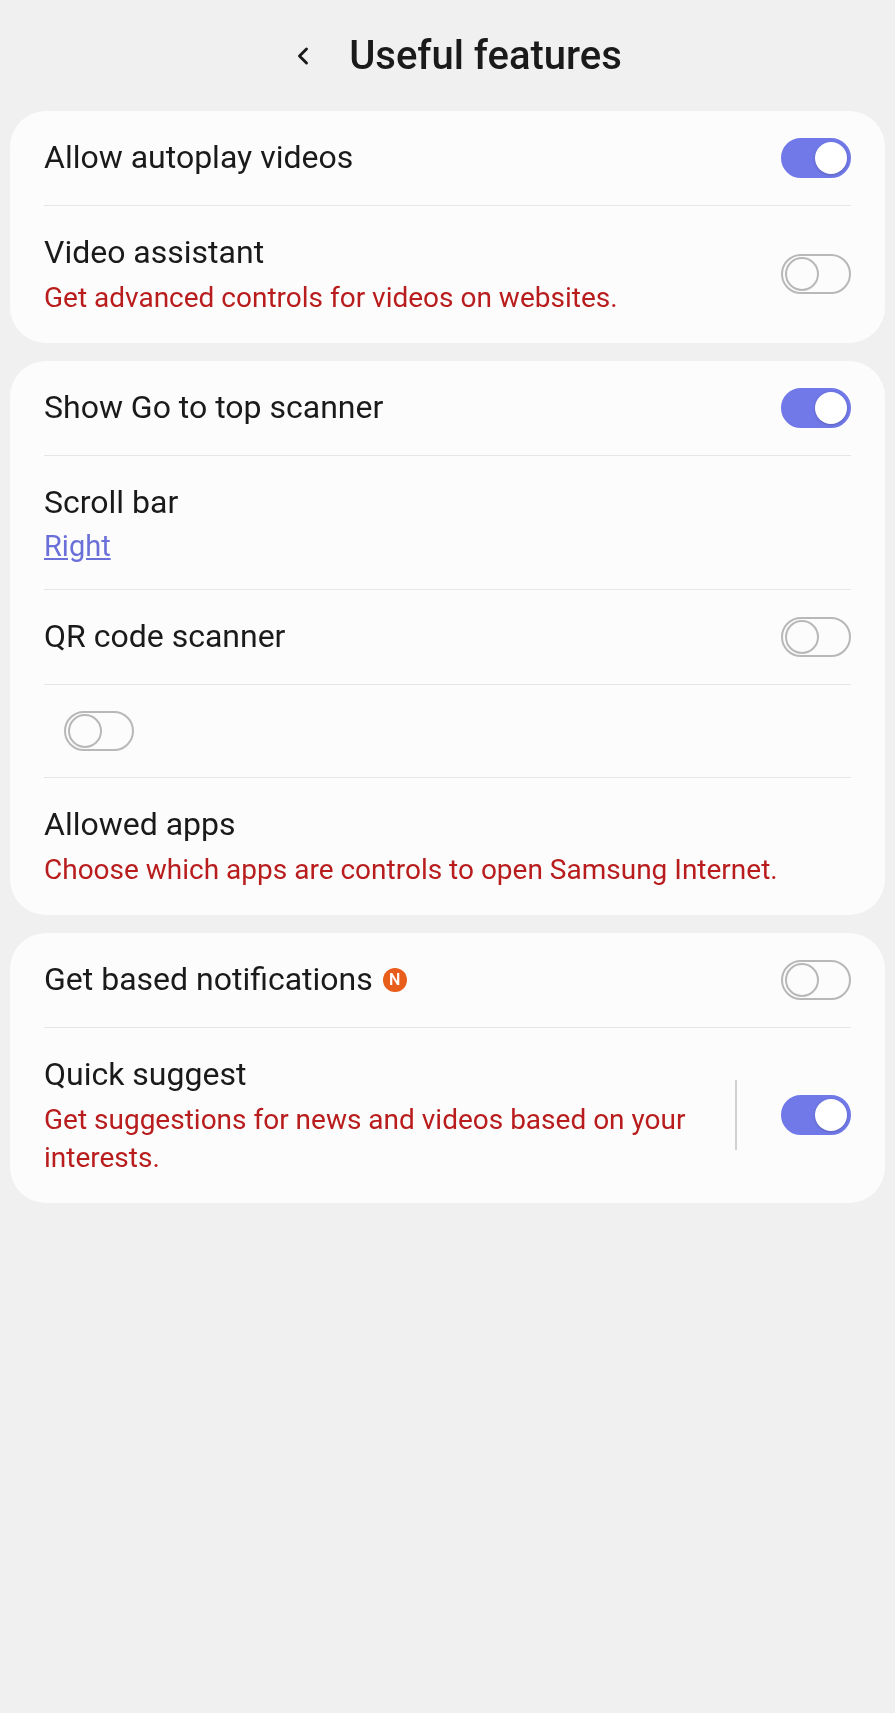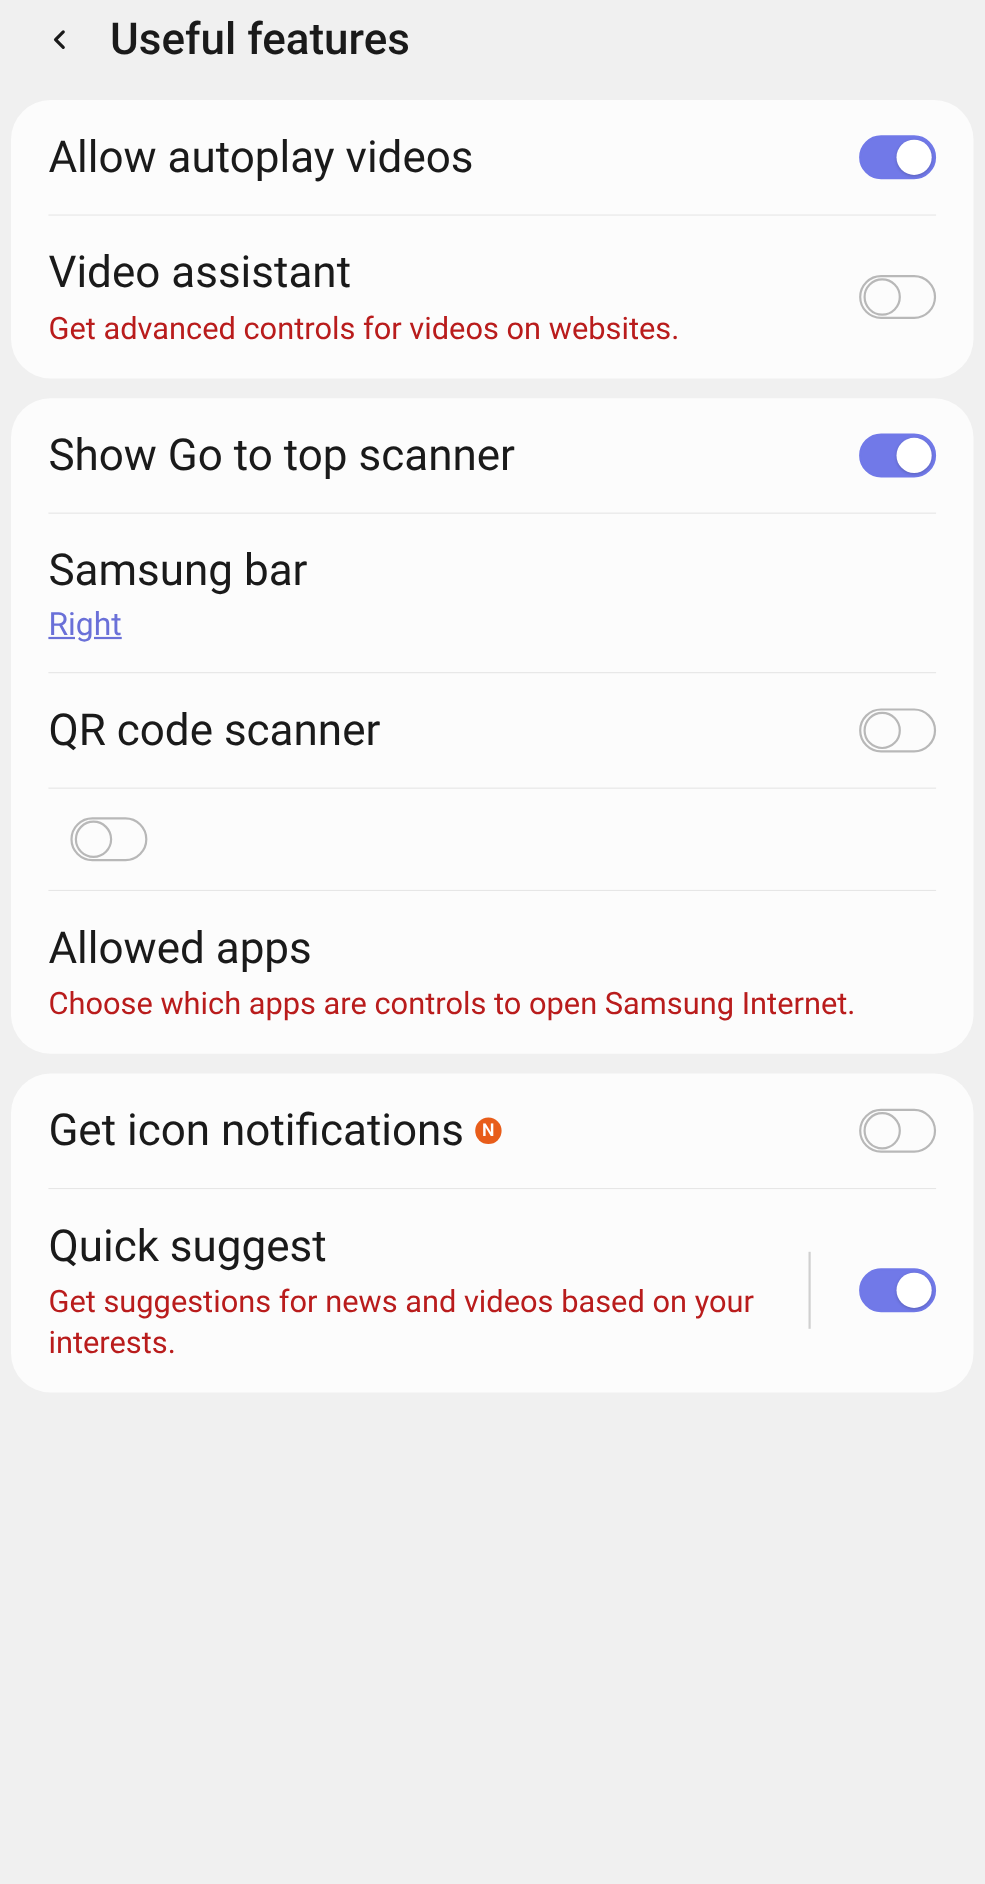--- a/index.html
+++ b/index.html
@@ -10,22 +10,23 @@
     body {
       font-family: -apple-system, BlinkMacSystemFont, 'Segoe UI', Roboto, sans-serif;
       background: #f0f0f0;
       width: 895px;
       height: 1713px;
       overflow: hidden;
     }
     .header {
       display: flex;
       align-items: center;
-      padding: 12px 24px 32px 40px;
+      padding: 32px 24px 32px 40px;
       gap: 32px;
+      justify-content: center;
     }
     .back-icon {
       width: 28px;
       height: 28px;
       cursor: pointer;
     }
     .header-title {
       font-size: 40px;
       font-weight: 500;
       color: #1a1a1a;
@@ -44,21 +45,21 @@
       cursor: pointer;
       position: relative;
     }
     .row-content {
       flex: 1;
       display: flex;
       flex-direction: column;
       gap: 6px;
     }
     .row-title {
-      font-size: 40px;
+      font-size: 32px;
       font-weight: 400;
       color: #1a1a1a;
       line-height: 1.3;
     }
     .row-subtitle {
       font-size: 28px;
       color: #b91c1c;
       line-height: 1.35;
     }
     .row-value {
@@ -166,21 +167,21 @@
 <div class="card">
   <div class="row">
     <div class="row-content">
       <div class="row-title">Show Go to top scanner</div>
     </div>
     <div class="toggle on"></div>
   </div>
   <div class="divider"></div>
   <div class="row">
     <div class="row-content">
-      <div class="row-title">Samsung bar</div>
+      <div class="row-title">Scroll bar</div>
       <div class="row-value">Right</div>
     </div>
   </div>
   <div class="divider"></div>
   <div class="row">
     <div class="row-content">
       <div class="row-title">QR code scanner</div>
     </div>
     <div class="toggle off"></div>
   </div>
@@ -194,21 +195,21 @@
       <div class="row-title">Allowed apps</div>
       <div class="row-subtitle">Choose which apps are controls to open Samsung Internet.</div>
     </div>
   </div>
 </div>
 
 <div class="card">
   <div class="row">
     <div class="row-content">
       <div class="title-with-badge">
-        <span class="row-title">Get icon notifications</span>
+        <span class="row-title">Get based notifications</span>
         <span class="badge">N</span>
       </div>
     </div>
     <div class="toggle off"></div>
   </div>
   <div class="divider"></div>
   <div class="row">
     <div class="row-content">
       <div class="row-title">Quick suggest</div>
       <div class="row-subtitle">Get suggestions for news and videos based on your interests.</div>

